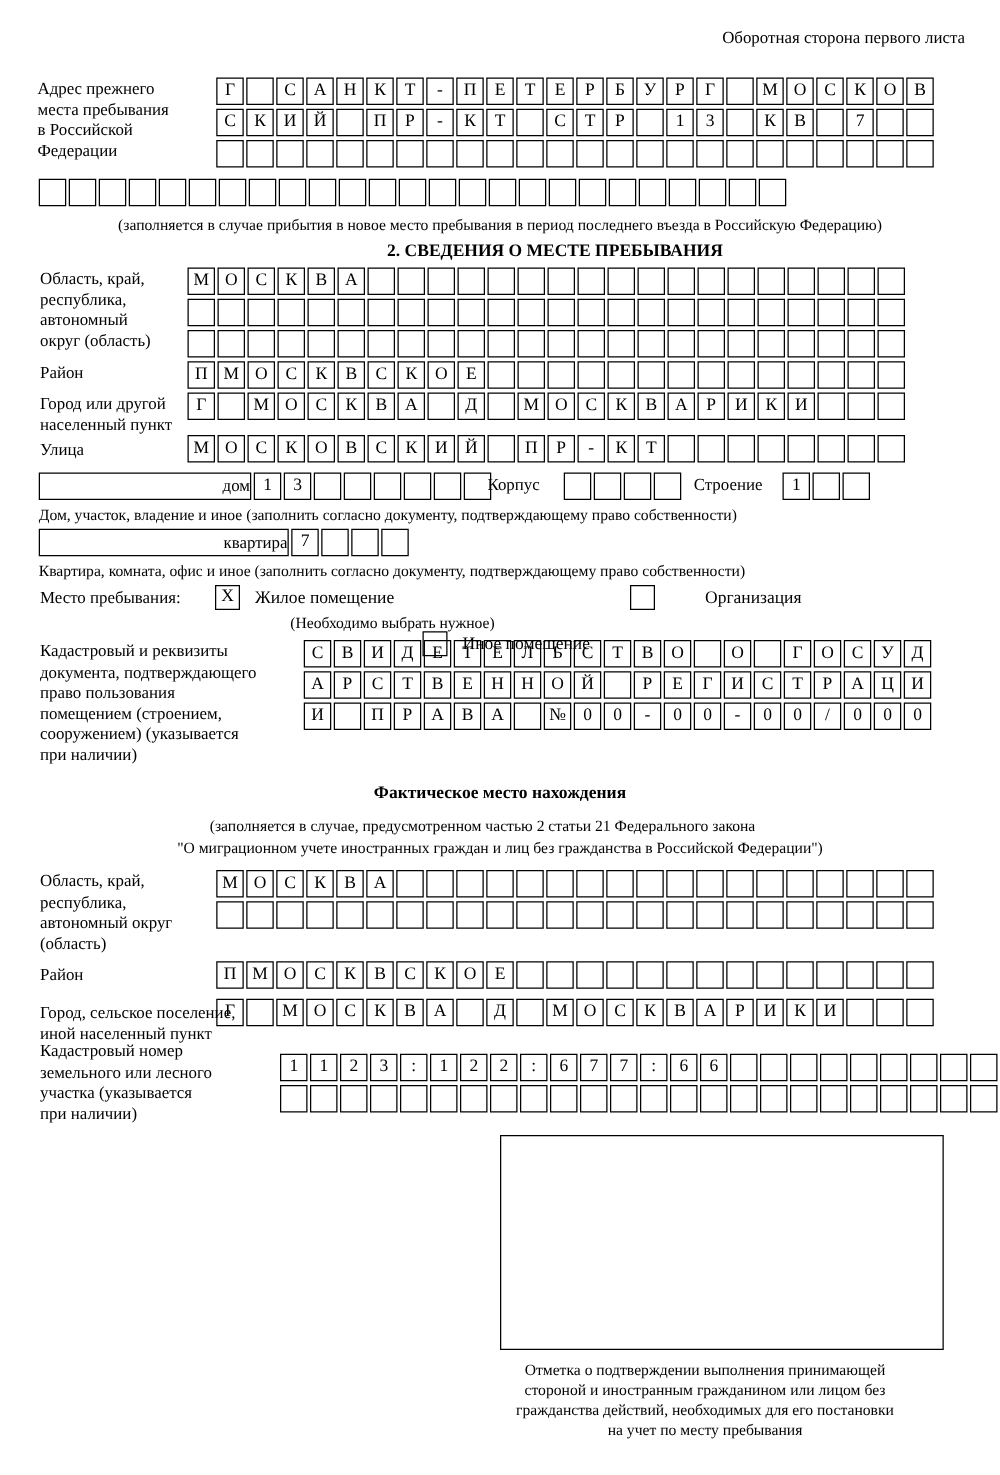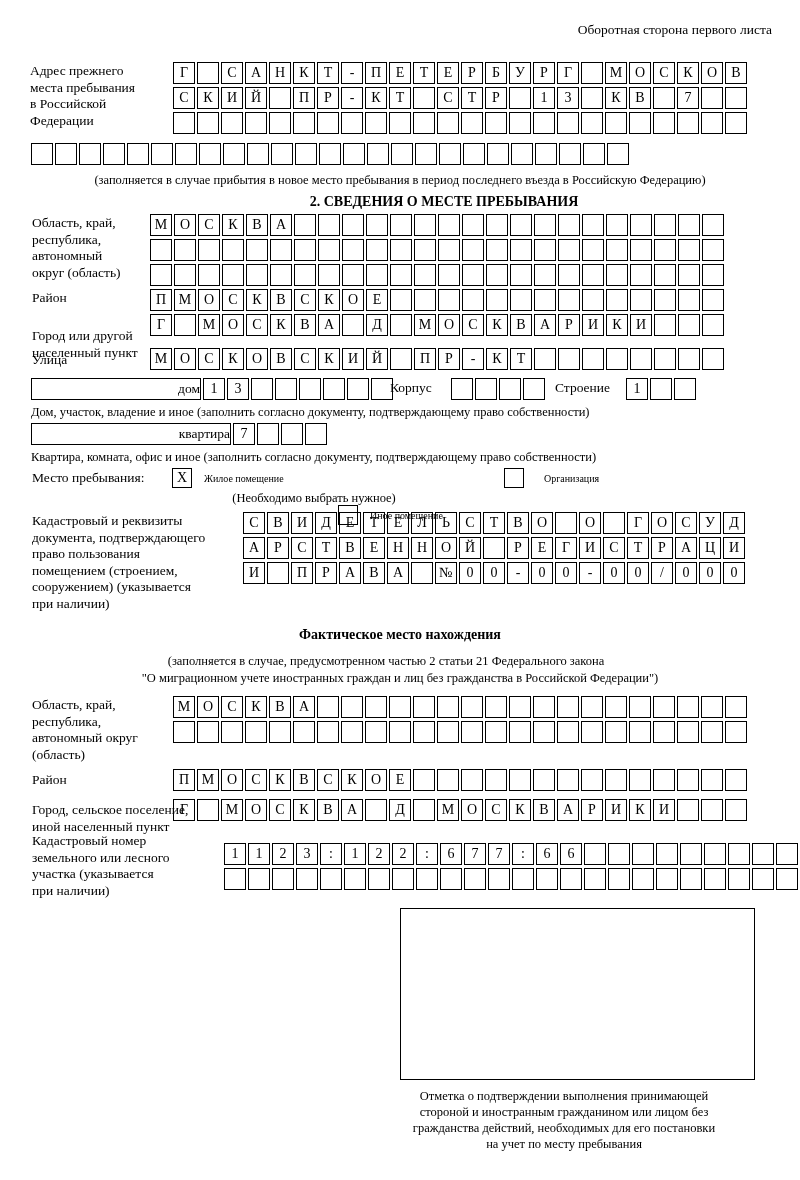--- a/index.html
+++ b/index.html
@@ -24,21 +24,21 @@
     width:22px;height:22px;
     border:1px solid #000;
     margin-right:2px;
     box-sizing:border-box;
     font-size:14px;
     line-height:20px;
     text-align:center;
     font-family:"Liberation Serif", serif;
   }
   .row{position:absolute;display:flex;align-items:flex-start;}
-  .lbl{font-size:10px;line-height:15px;}
+  .lbl{font-size:14px;line-height:15px;}
 
   .lblblock{position:absolute;font-size:13.5px;line-height:16.5px;}
 
   .center{position:absolute;width:100%;text-align:center;}
   .b{font-weight:bold;}
   .small{font-size:12.5px;}
 
   .boxline{
     position:absolute;border:1px solid #000;box-sizing:border-box;
     height:22px;font-size:13.5px;text-align:right;line-height:20px;
@@ -299,21 +299,21 @@
         <div class="cell"></div>
         <div class="cell"></div>
         <div class="cell"></div>
         <div class="cell"></div>
         <div class="cell"></div>
         <div class="cell"></div>
         <div class="cell"></div>
       </div>
     </div>
 
-  <div class="lblblock" style="left:32px;top:328px;">
+  <div class="lblblock" style="left:32px;top:315px;">
     <div>Город или другой</div>
     <div>населенный пункт</div>
   </div>
   <div class="row" style="left:150px;top:314px;">
       <div class="cells" id="ct0">
         <div class="cell">Г</div>
         <div class="cell"></div>
         <div class="cell">М</div>
         <div class="cell">О</div>
         <div class="cell">С</div>
@@ -417,21 +417,21 @@
   <div style="position:absolute;left:172px;top:468px;">
     <span class="chk">Х</span>
     <span class="lbl" style="margin-left:8px;">Жилое помещение</span>
   </div>
   <div style="position:absolute;left:338px;top:468px;margin-top:37px;">
     <span class="chk"></span>
     <span class="lbl" style="margin-left:8px;">Иное помещение</span>
   </div>
   <div style="position:absolute;left:504px;top:468px;">
     <span class="chk"></span>
-    <span class="lbl" style="margin-left:16px;">Организация</span>
+    <span class="lbl" style="margin-left:36px;">Организация</span>
   </div>
   <div class="capt" style="left:144px;top:490px;width:340px;">(Необходимо выбрать нужное)</div>
 
   <div class="lblblock" style="left:32px;top:513px;">
     <div>Кадастровый и реквизиты</div>
     <div>документа, подтверждающего</div>
     <div>право пользования</div>
     <div>помещением (строением,</div>
     <div>сооружением) (указывается</div>
     <div>при наличии)</div>

